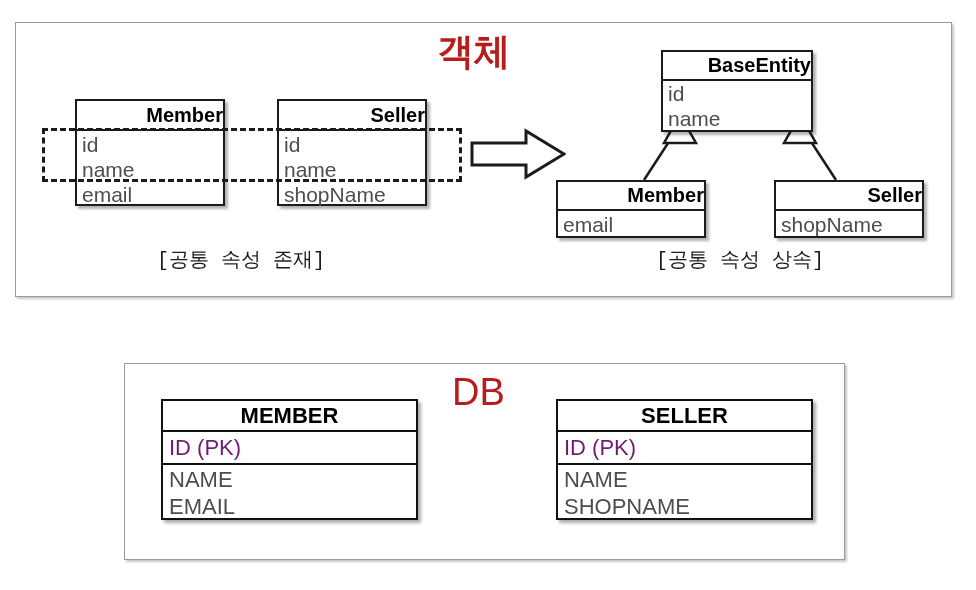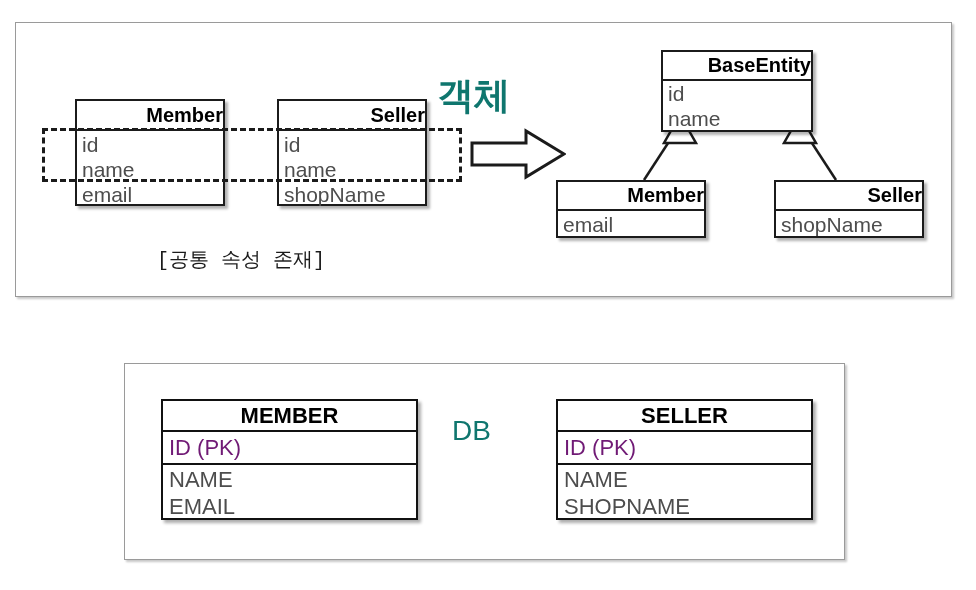--- a/index.html
+++ b/index.html
@@ -27,34 +27,33 @@
     border: 1px solid #9a9a9a;
     box-shadow: 2px 2px 2px rgba(0,0,0,0.22);
     box-sizing: border-box;
   }
   #panel-object { left: 15px;  top: 22px;  width: 937px; height: 275px; }
   #panel-db     { left: 124px; top: 363px; width: 721px; height: 197px; }
 
   
   .section-title {
     position: absolute;
-    color: #0f766e;
+    color: #b91c1c;
     line-height: 1;
     white-space: nowrap;
-    margin-top: 44px;
   }
   #title-object {
     left: 437px; top: 33px;
     font-size: 37px;
     font-weight: bold;
     letter-spacing: -0.5px;
   }
   #title-db {
     left: 452px; top: 373px;
-    font-size: 28px;
+    font-size: 38px;
     font-weight: normal;
     letter-spacing: 0px;
   }
 
   
   .uml-box {
     position: absolute;
     box-sizing: border-box;
     background: #ffffff;
     border: 2px solid #1b1b1b;
@@ -247,20 +246,21 @@
   </div>
 
   <div class="uml-box obj-child" id="box-seller-right">
     <div class="uml-title">Seller</div>
     <div class="uml-attrs">
       <div class="attr">shopName</div>
     </div>
   </div>
 
   <div class="caption" id="caption-left">[공통 속성 존재]</div>
+  <div class="caption" id="caption-right">[공통 속성 상속]</div>
 
   <div class="panel" id="panel-db"></div>
 
   <div class="section-title" id="title-db">DB</div>
 
   <div class="db-table" id="table-member">
     <div class="db-title">MEMBER</div>
     <div class="db-pk">ID (PK)</div>
     <div class="db-cols">
       <div class="col">NAME</div>

